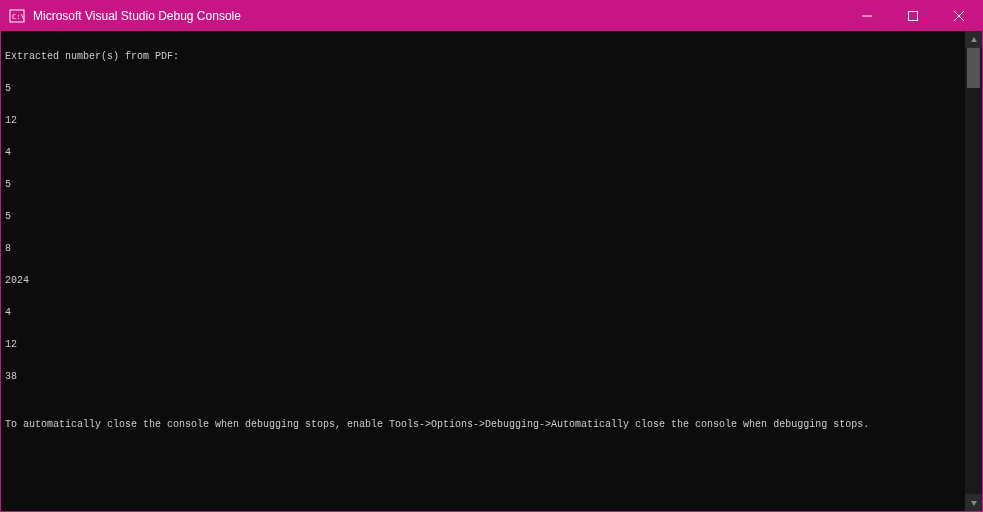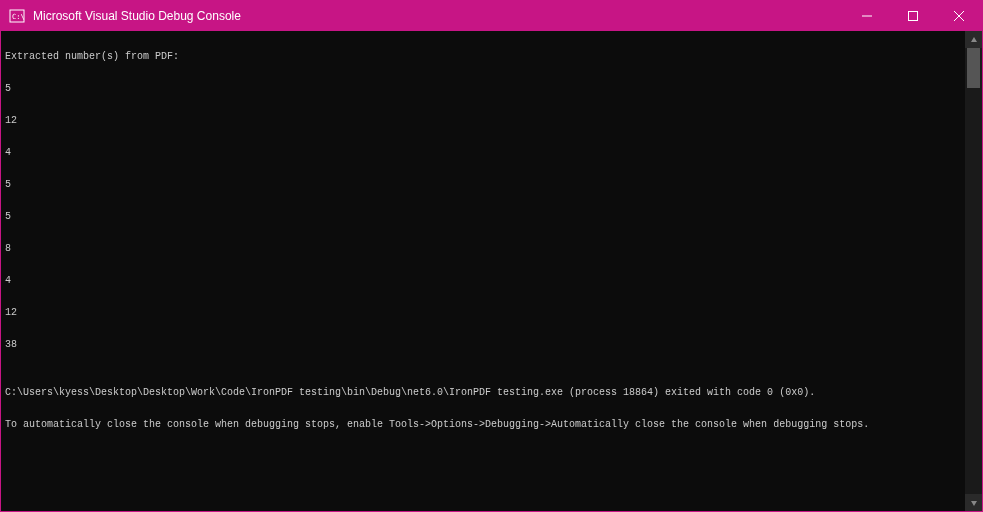--- a/index.html
+++ b/index.html
@@ -138,25 +138,25 @@
 
   <div class="console-area">
     <div class="console-content">
 <span class="console-line">Extracted number(s) from PDF:</span>
 <span class="console-line">5</span>
 <span class="console-line">12</span>
 <span class="console-line">4</span>
 <span class="console-line">5</span>
 <span class="console-line">5</span>
 <span class="console-line">8</span>
+<span class="console-line">2024</span>
 <span class="console-line">4</span>
 <span class="console-line">12</span>
 <span class="console-line">38</span>
 <span class="console-line"></span>
-<span class="console-line">C:\Users\kyess\Desktop\Desktop\Work\Code\IronPDF testing\bin\Debug\net6.0\IronPDF testing.exe (process 18864) exited with code 0 (0x0).</span>
 <span class="console-line">To automatically close the console when debugging stops, enable Tools-&gt;Options-&gt;Debugging-&gt;Automatically close the console when debugging stops.</span>
 
     </div>
     <div class="scrollbar">
       <div class="scroll-arrow">
         <svg viewBox="0 0 8 8">
             <polygon points="4,1 7,6 1,6"></polygon>
           </svg>
       </div>
       <div class="scroll-track">

